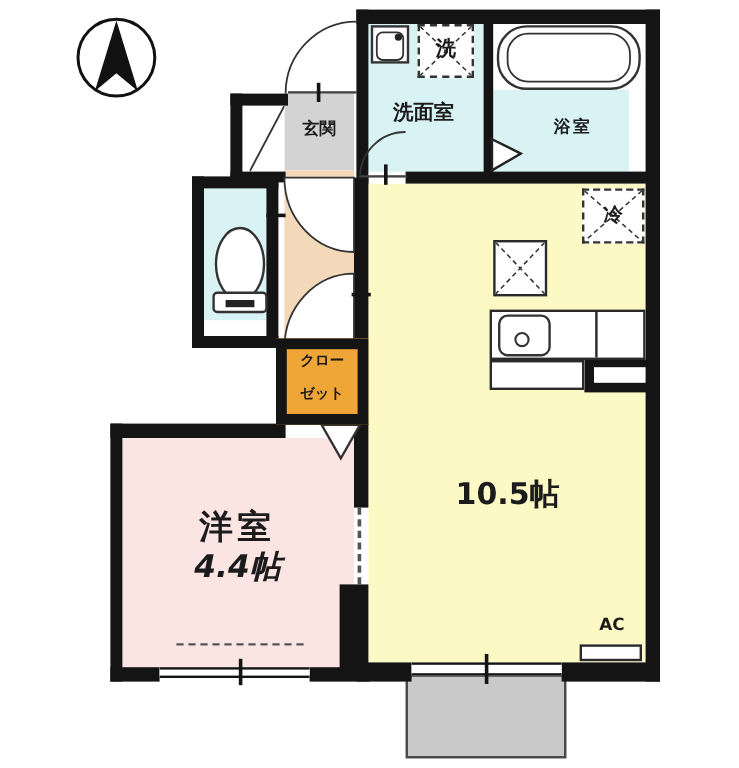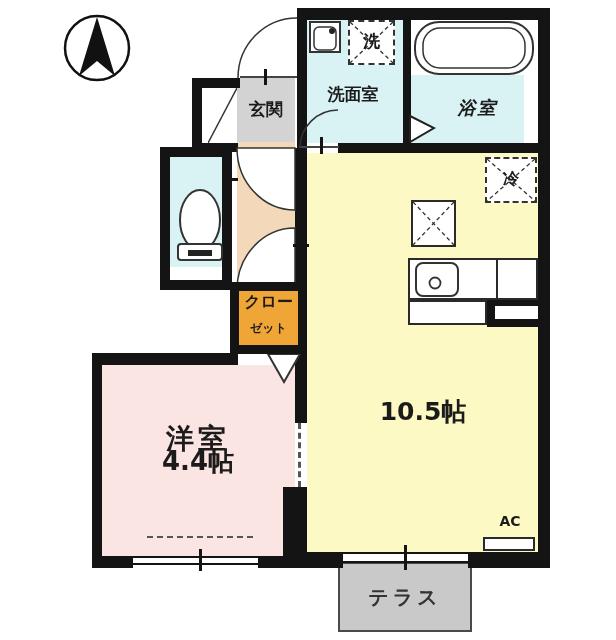--- a/index.html
+++ b/index.html
@@ -138,29 +138,28 @@
   <div class="solidbox" style="left:408px;top:258px;width:130px;height:42px;">
     <div class="thinline" style="left:86px;top:0;width:2px;height:38px;background:#2a2a2a;"></div>
   </div>
   <svg class="icon" style="left:414px;top:261px;" width="46" height="37" viewBox="0 0 46 37">
     <rect x="2" y="2" width="42" height="33" rx="7" fill="#ffffff" stroke="#333" stroke-width="2"></rect>
     <circle cx="21" cy="22" r="5.5" fill="#ffffff" stroke="#333" stroke-width="1.8"></circle>
   </svg>
   <div class="solidbox" style="left:408px;top:300px;width:79px;height:25px;"></div>
 
   <div style="position:absolute;left:230px;top:282px;width:77px;height:72px;background:#f0a636;border:9px solid #141414;box-sizing:border-box;"></div>
-  <div class="lbl" style="left:239px;top:294px;width:59px;font-size:16px;">クロー</div>
+  <div class="lbl" style="left:239px;top:294px;width:59px;font-size:12px;">クロー</div>
   <div class="lbl" style="left:239px;top:322px;width:59px;font-size:12px;">ゼット</div>
 
   <div class="lbl" style="left:488px;top:514px;width:44px;font-size:14px;font-weight:700;">AC</div>
   <div class="solidbox" style="left:483px;top:537px;width:52px;height:14px;"></div>
 
   <div class="icon" style="left:147px;top:536px;width:106px;height:0;border-top:2px dashed #555;"></div>
 
-  <div class="lbl" style="left:236px;top:101px;width:60px;font-size:17px;text-align:center;">玄関</div>
+  <div class="lbl" style="left:236px;top:101px;width:60px;font-size:14px;text-align:center;">玄関</div>
   <div class="lbl" style="left:303px;top:86px;width:100px;font-size:17px;">洗面室</div>
-  <div class="lbl" style="left:425px;top:99px;width:105px;font-size:18px;letter-spacing:2px;font-style:italic;">浴室</div>
+  <div class="lbl" style="left:425px;top:99px;width:105px;font-size:14px;letter-spacing:2px;">浴室</div>
   <div class="lbl" style="left:330px;top:399px;width:186px;font-size:25px;">10.5帖</div>
   <div class="lbl" style="left:108px;top:424px;width:180px;font-size:28px;letter-spacing:4px;">洋室</div>
-  <div class="lbl" style="left:108px;top:448px;width:180px;font-size:26px;">4.4帖</div>
-  <div class="lbl" style="left:345px;top:587px;width:120px;font-size:20px;letter-spacing:4px;color:#333;">テラス</div>
+  <div class="lbl" style="left:108px;top:460px;width:180px;font-size:26px;font-style:italic;">4.4帖</div>
 
 </div>
 
 </body></html>

